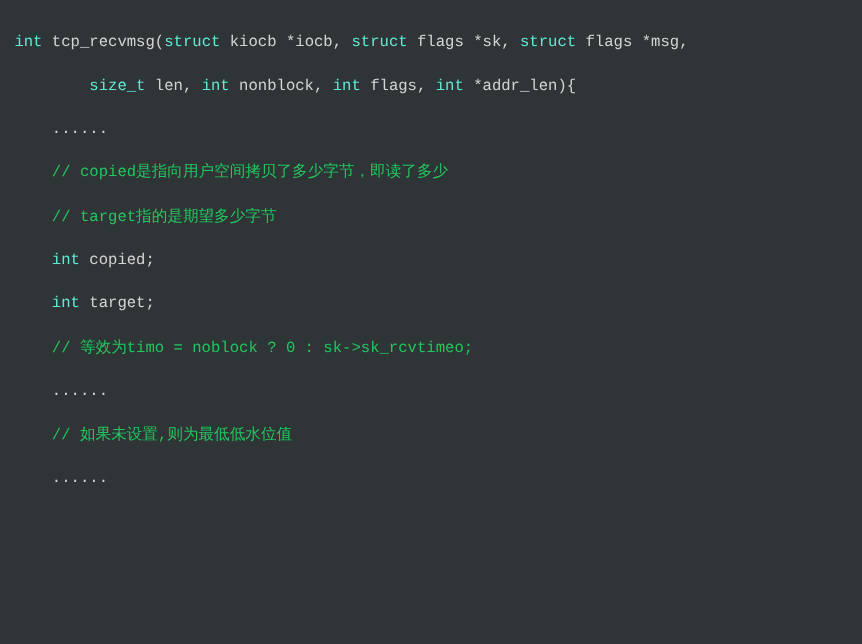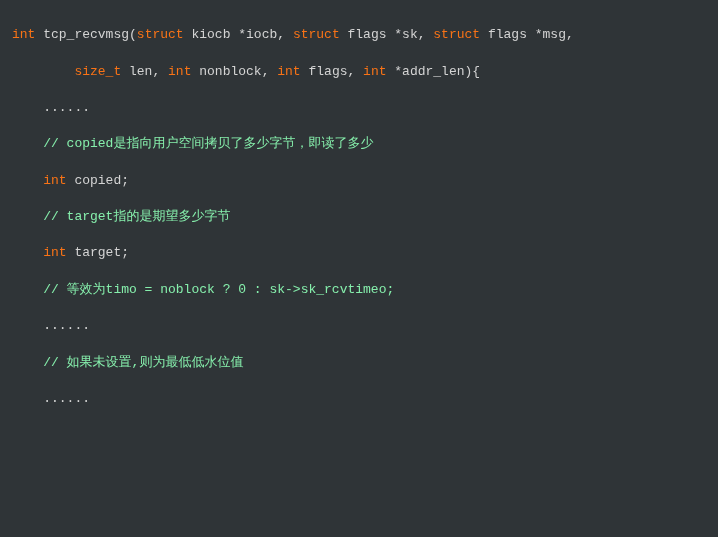--- a/index.html
+++ b/index.html
@@ -10,34 +10,34 @@
       font-size: 13px;
       line-height: 1.4;
       color: #d4d4d4;
       overflow-x: auto;
     }
     .code-container {
       padding: 8px 12px;
       white-space: pre;
       tab-size: 4;
     }
-    .kw { color: #f97316; margin-top: 28px; } 
-    .comment { color: #86efac; } 
+    .kw { color: #5eead4; margin-top: 28px; } 
+    .comment { color: #22c55e; } 
     .line { display: block; }
   </style>
 </head>
 <body>
 
 <div class="code-container">
 <span class="line"><span class="kw">int</span><span> tcp_recvmsg</span><span>(</span><span class="kw">struct</span><span> kiocb *iocb, </span><span class="kw">struct</span><span> flags *sk, </span><span class="kw">struct</span><span> flags *msg,</span></span>
 <span class="line"><span class="kw">        size_t</span><span> len, </span><span class="kw">int</span><span> nonblock, </span><span class="kw">int</span><span> flags, </span><span class="kw">int</span><span> *addr_len){</span></span>
 <span class="line"><span>    ......</span></span>
 <span class="line"><span class="comment">    // copied是指向用户空间拷贝了多少字节，即读了多少</span></span>
+<span class="line"><span class="comment">    // target指的是期望多少字节</span></span>
 <span class="line"><span class="kw">    int</span><span> copied;</span></span>
-<span class="line"><span class="comment">    // target指的是期望多少字节</span></span>
 <span class="line"><span class="kw">    int</span><span> target;</span></span>
 <span class="line"><span class="comment">    // 等效为timo = noblock ? 0 : sk-&gt;sk_rcvtimeo;</span></span>
 <span class="line"><span>    ......</span></span>
 <span class="line"><span class="comment">    // 如果未设置,则为最低低水位值</span></span>
 <span class="line"><span>    ......</span></span>
 <span class="line"><span></span></span>
 
 
 
 

